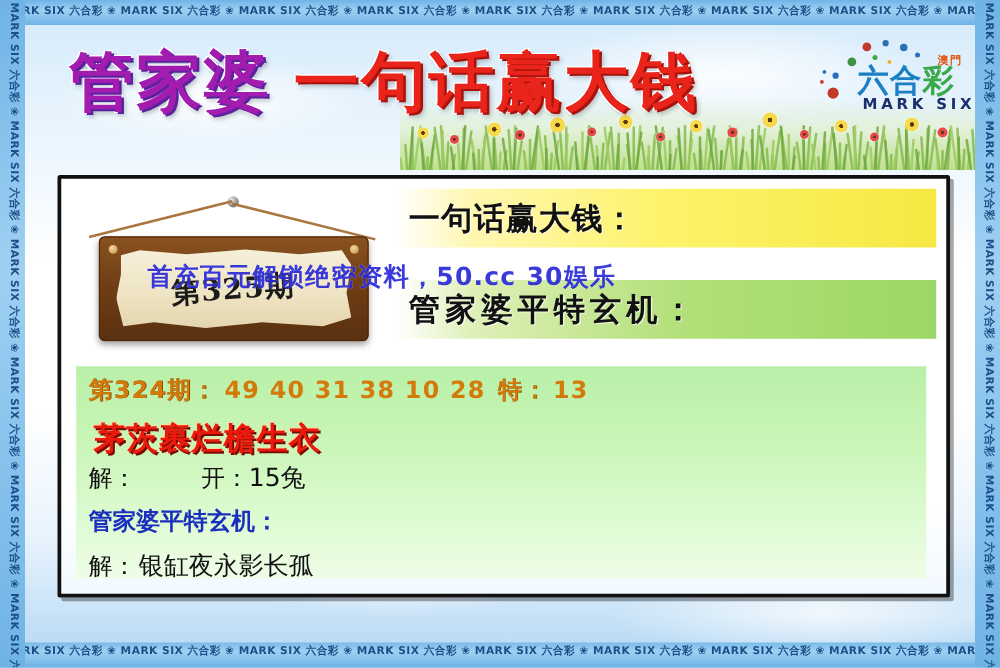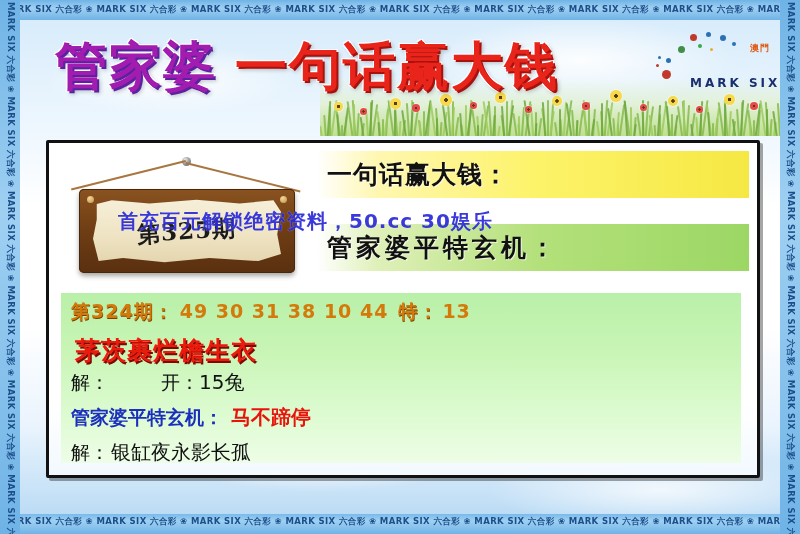--- a/index.html
+++ b/index.html
@@ -418,20 +418,23 @@
           <i style="left: 44px; top: 12px; width: 4px; height: 4px; background: rgb(58, 169, 74);"></i>
           <i style="left: 78px; top: 10px; width: 4px; height: 4px; background: rgb(43, 111, 181);"></i>
           <i style="left: 24px; top: 14px; width: 7px; height: 7px; background: rgb(63, 143, 69);"></i>
           <i style="left: 12px; top: 26px; width: 5px; height: 5px; background: rgb(43, 111, 181);"></i>
           <i style="left: 4px; top: 24px; width: 3px; height: 3px; background: rgb(43, 111, 181);"></i>
           <i style="left: 2px; top: 32px; width: 3px; height: 3px; background: rgb(192, 57, 43);"></i>
           <i style="left: 8px; top: 38px; width: 9px; height: 9px; background: rgb(192, 57, 43);"></i>
           <i style="left: 56px; top: 16px; width: 3px; height: 3px; background: rgb(232, 176, 33);"></i>
         </div>
       <div class="logo-mo">澳門</div>
+      <div class="logo-cn">
+        <span class="c1">六</span><span class="c2">合</span><span class="c3">彩</span>
+      </div>
       <div class="logo-mk">MARK SIX</div>
     </div>
   </div>
 
   <div class="card">
 
 
     <div class="signwrap">
       <div class="nailtop"></div>
       <div class="rope" style="left:125px;top:9px;width:118px;transform:rotate(166deg);"></div>
@@ -449,39 +452,38 @@
       </div>
       <div class="row row-green">
         <span class="lbl sp">管家婆平特玄机：</span>
       </div>
     </div>
 
     <div class="panel">
 
       <div class="pline">
         <span class="v-orange">第324期：</span>
-        <span class="nums" style="margin-left:6px">49 30 31 38 10 44</span>
+        <span class="nums" style="margin-left:6px">49 40 31 38 10 28</span>
         <span class="v-orange" style="margin-left:10px">特：</span>
         <span class="nums" style="margin-left:4px">13</span>
       </div>
 
       <div class="pline">
         <span class="v-bigred" style="margin-left:4px">茅茨裹烂檐生衣</span>
       </div>
 
       <div class="pline">
         <span class="k-black">解：</span>
         <span class="gap"></span>
         <span class="k-black">开：</span>
         <span class="v-black">15兔</span>
       </div>
 
       <div class="pline">
         <span class="k-blue">管家婆平特玄机：</span>
-        <span class="v-red" style="margin-left:8px">马不蹄停</span>
       </div>
 
       <div class="pline">
         <span class="k-black">解：</span>
         <span class="v-black" style="margin-left:2px">银缸夜永影长孤</span>
       </div>
 
     </div>
   </div>
 

